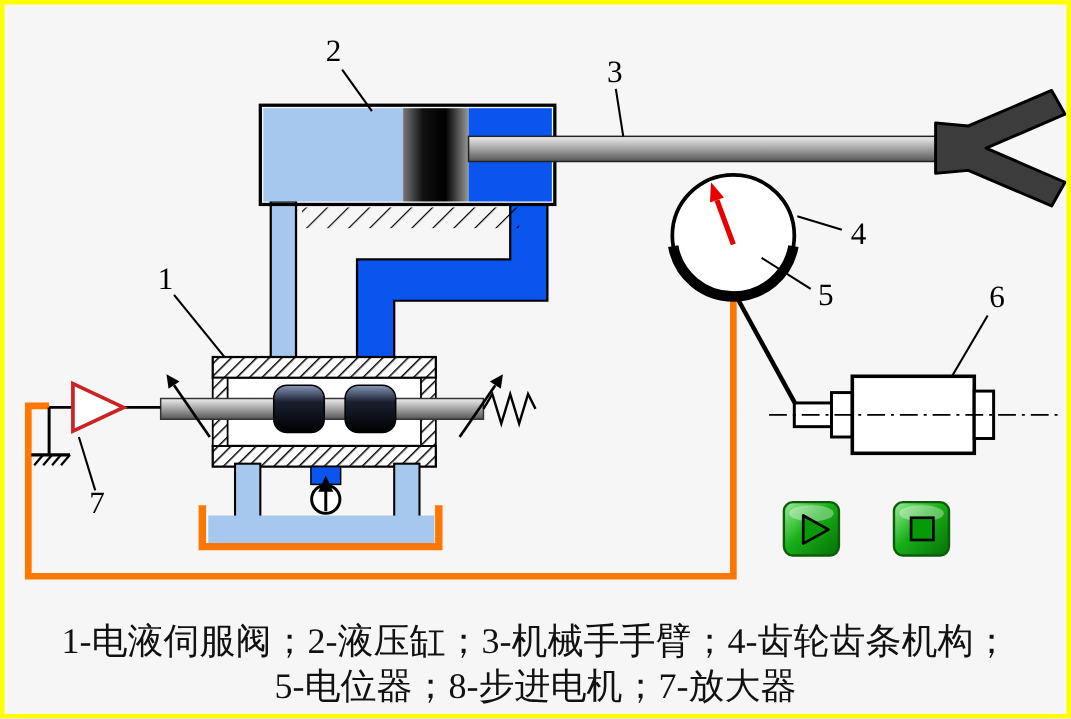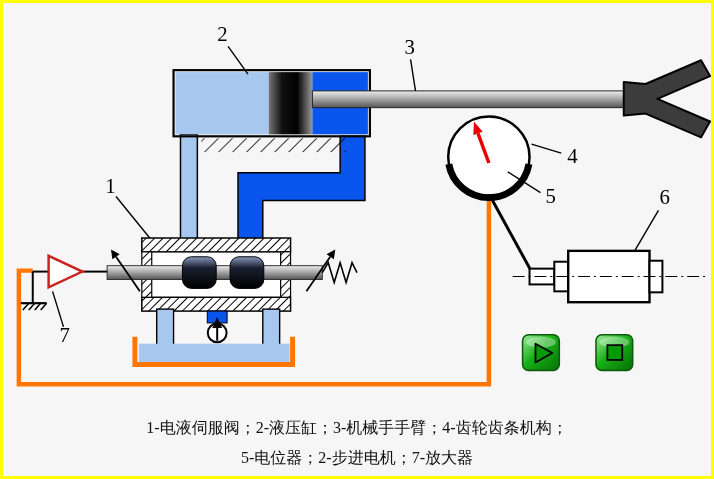--- a/index.html
+++ b/index.html
@@ -9,21 +9,21 @@
     box-sizing:border-box;
     border:3px solid #ffff00;
     background:#f6f6f6;
     overflow:hidden;
     font-family:"Liberation Serif","DejaVu Serif",serif;
   }
   .frame svg{position:absolute;left:0;top:0;}
   .caption{
     position:absolute;left:0;right:0;top:410px;
     text-align:center;color:#111;
-    font-size:16px;line-height:30px;
+    font-size:24px;line-height:30px;
     font-family:"Liberation Serif","DejaVu Serif",serif;
   }
   .part-label{font-size:21px;fill:#000;font-family:"Liberation Serif","DejaVu Serif",serif;}
 </style>
 </head>
 <body>
 
 <div class="frame">
 <svg width="708" height="473" viewBox="0 0 714 479" preserveAspectRatio="none">
   <defs>
@@ -156,15 +156,15 @@
   </g>
   <g style="cursor:pointer;">
     <rect x="598" y="336" width="37" height="36" rx="6" fill="url(#btnGrad)" stroke="#0b5d0b" stroke-width="1.6"></rect>
     <ellipse cx="616.5" cy="343.5" rx="15" ry="5.5" fill="#fff" opacity="0.35"></ellipse>
     <rect x="609.5" y="346.5" width="15" height="15" fill="#089908" stroke="#000" stroke-width="1.8"></rect>
   </g>
 </svg>
 
 <div class="caption">
   <div>1-电液伺服阀；2-液压缸；3-机械手手臂；4-齿轮齿条机构；</div>
-  <div>5-电位器；2-步进电机；7-放大器</div>
+  <div>5-电位器；8-步进电机；7-放大器</div>
 </div>
 </div>
 
 </body></html>

